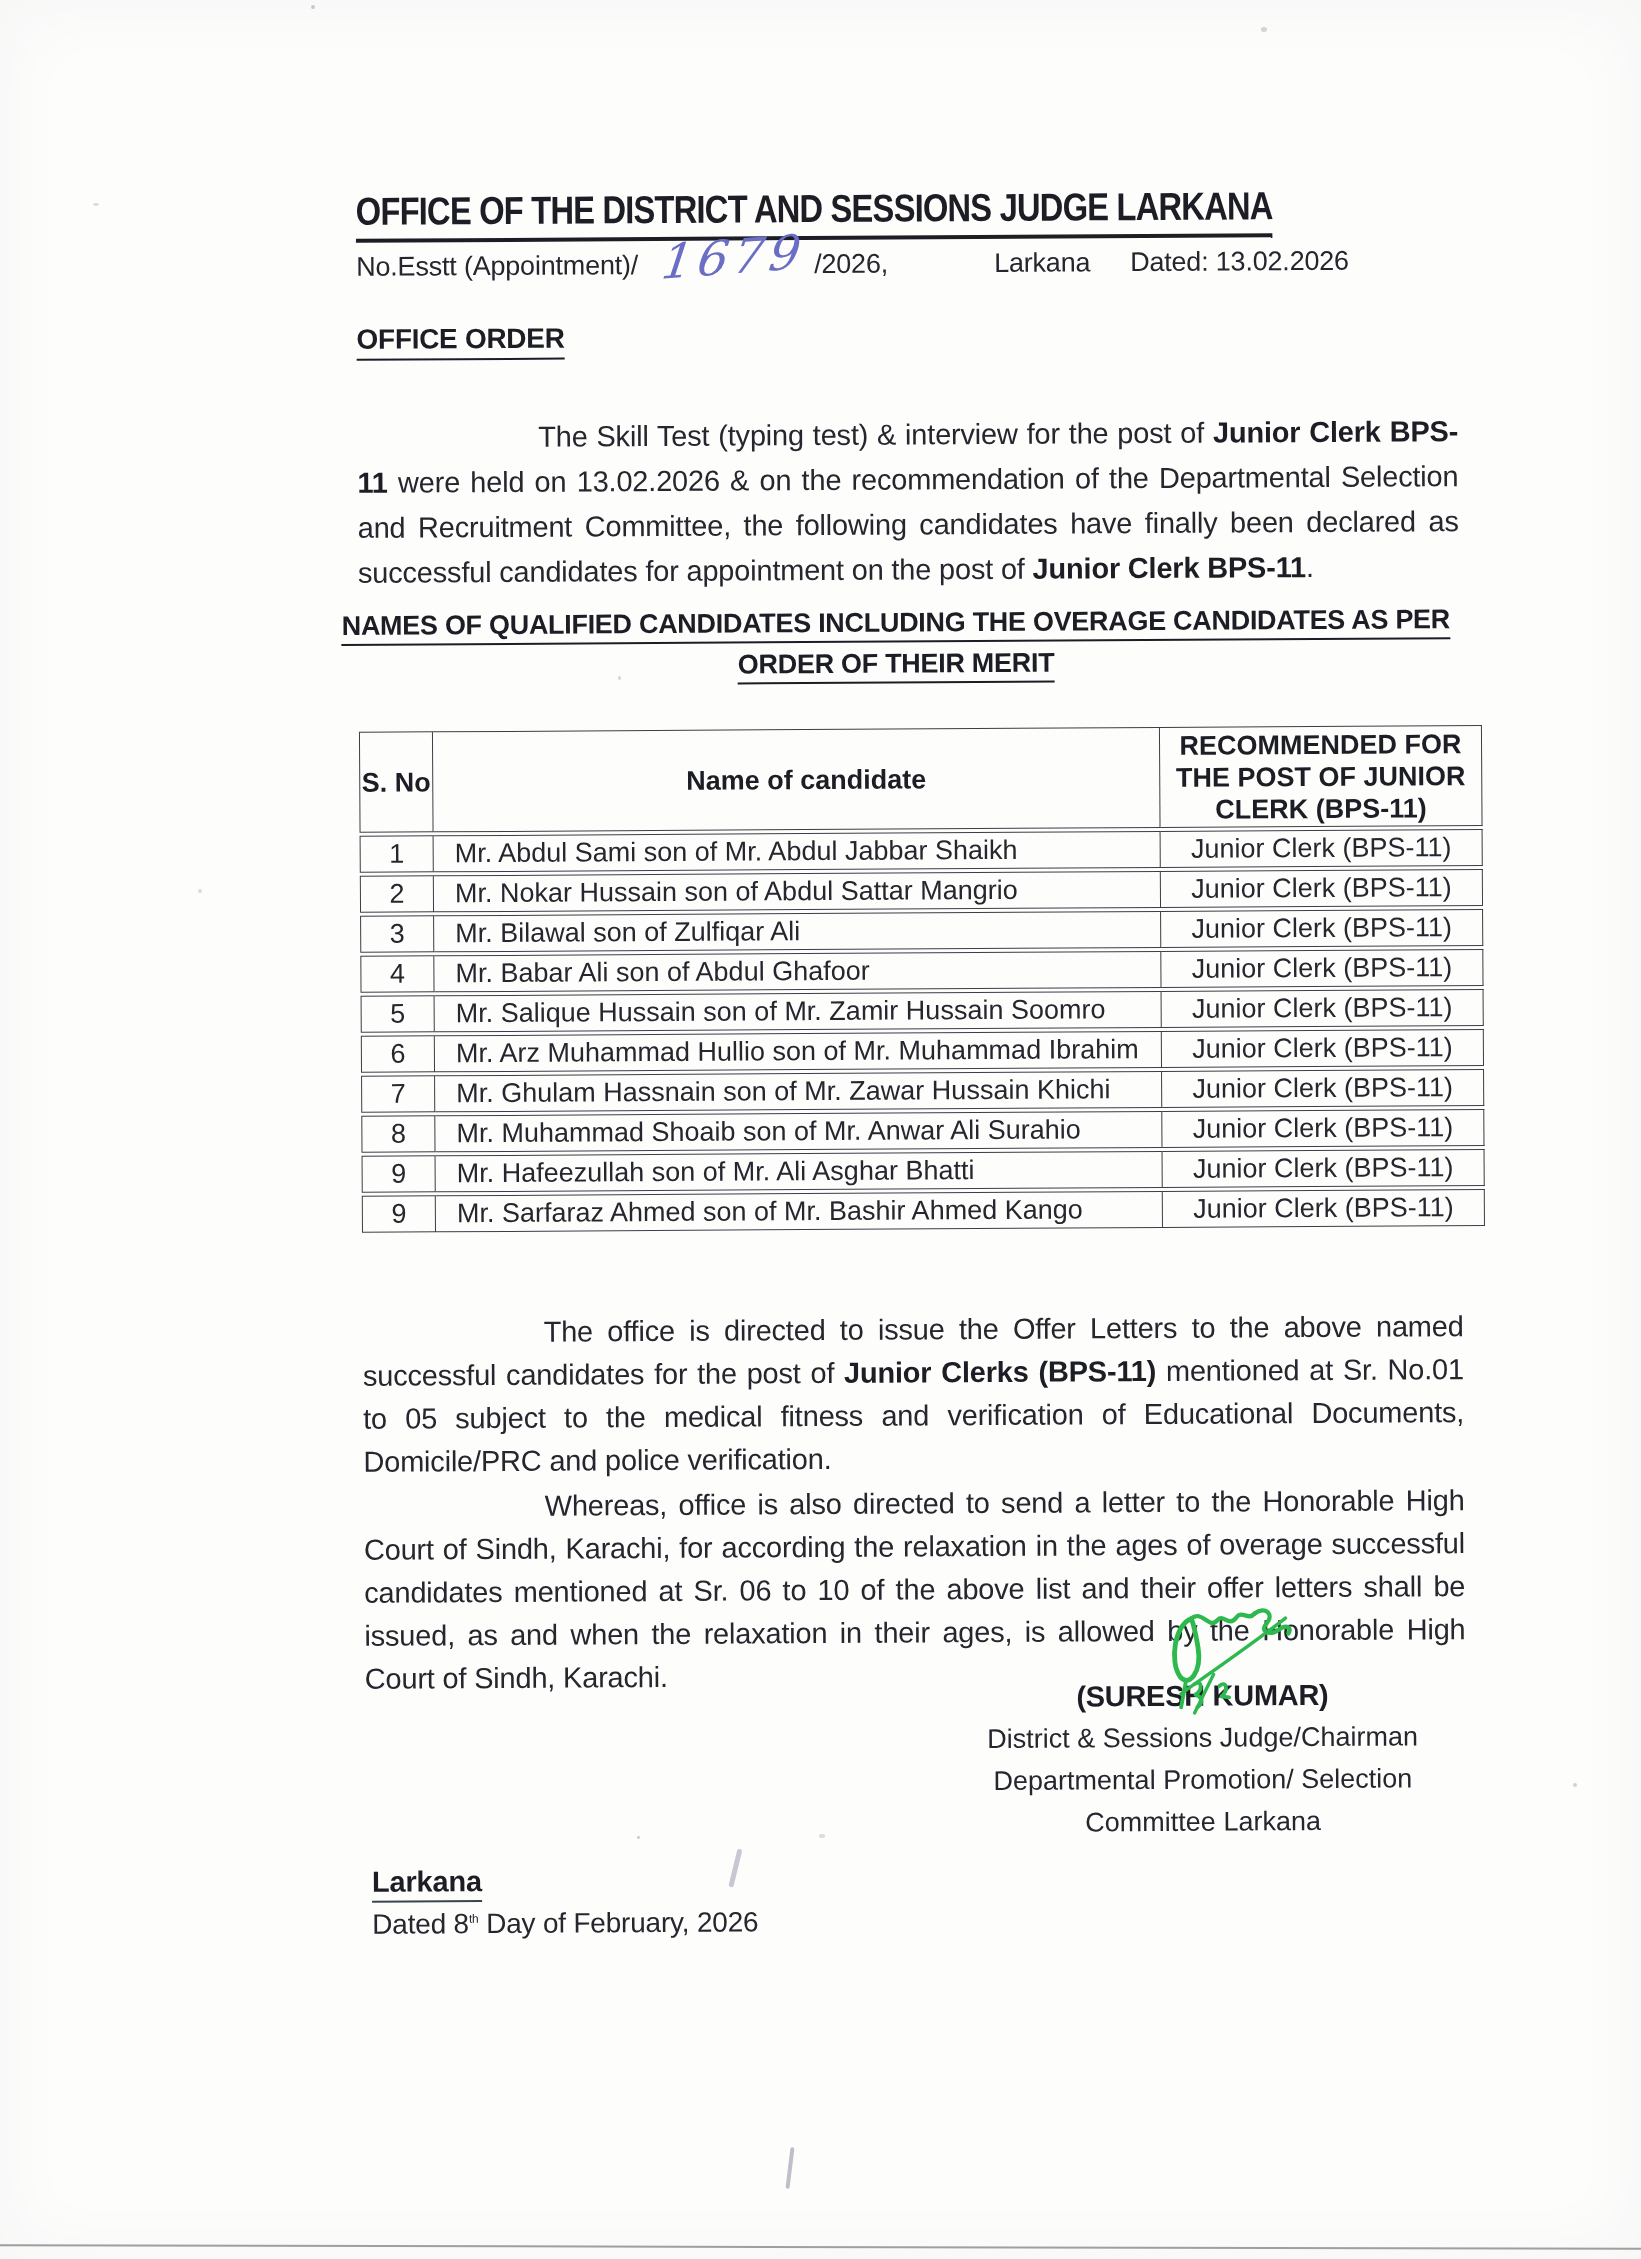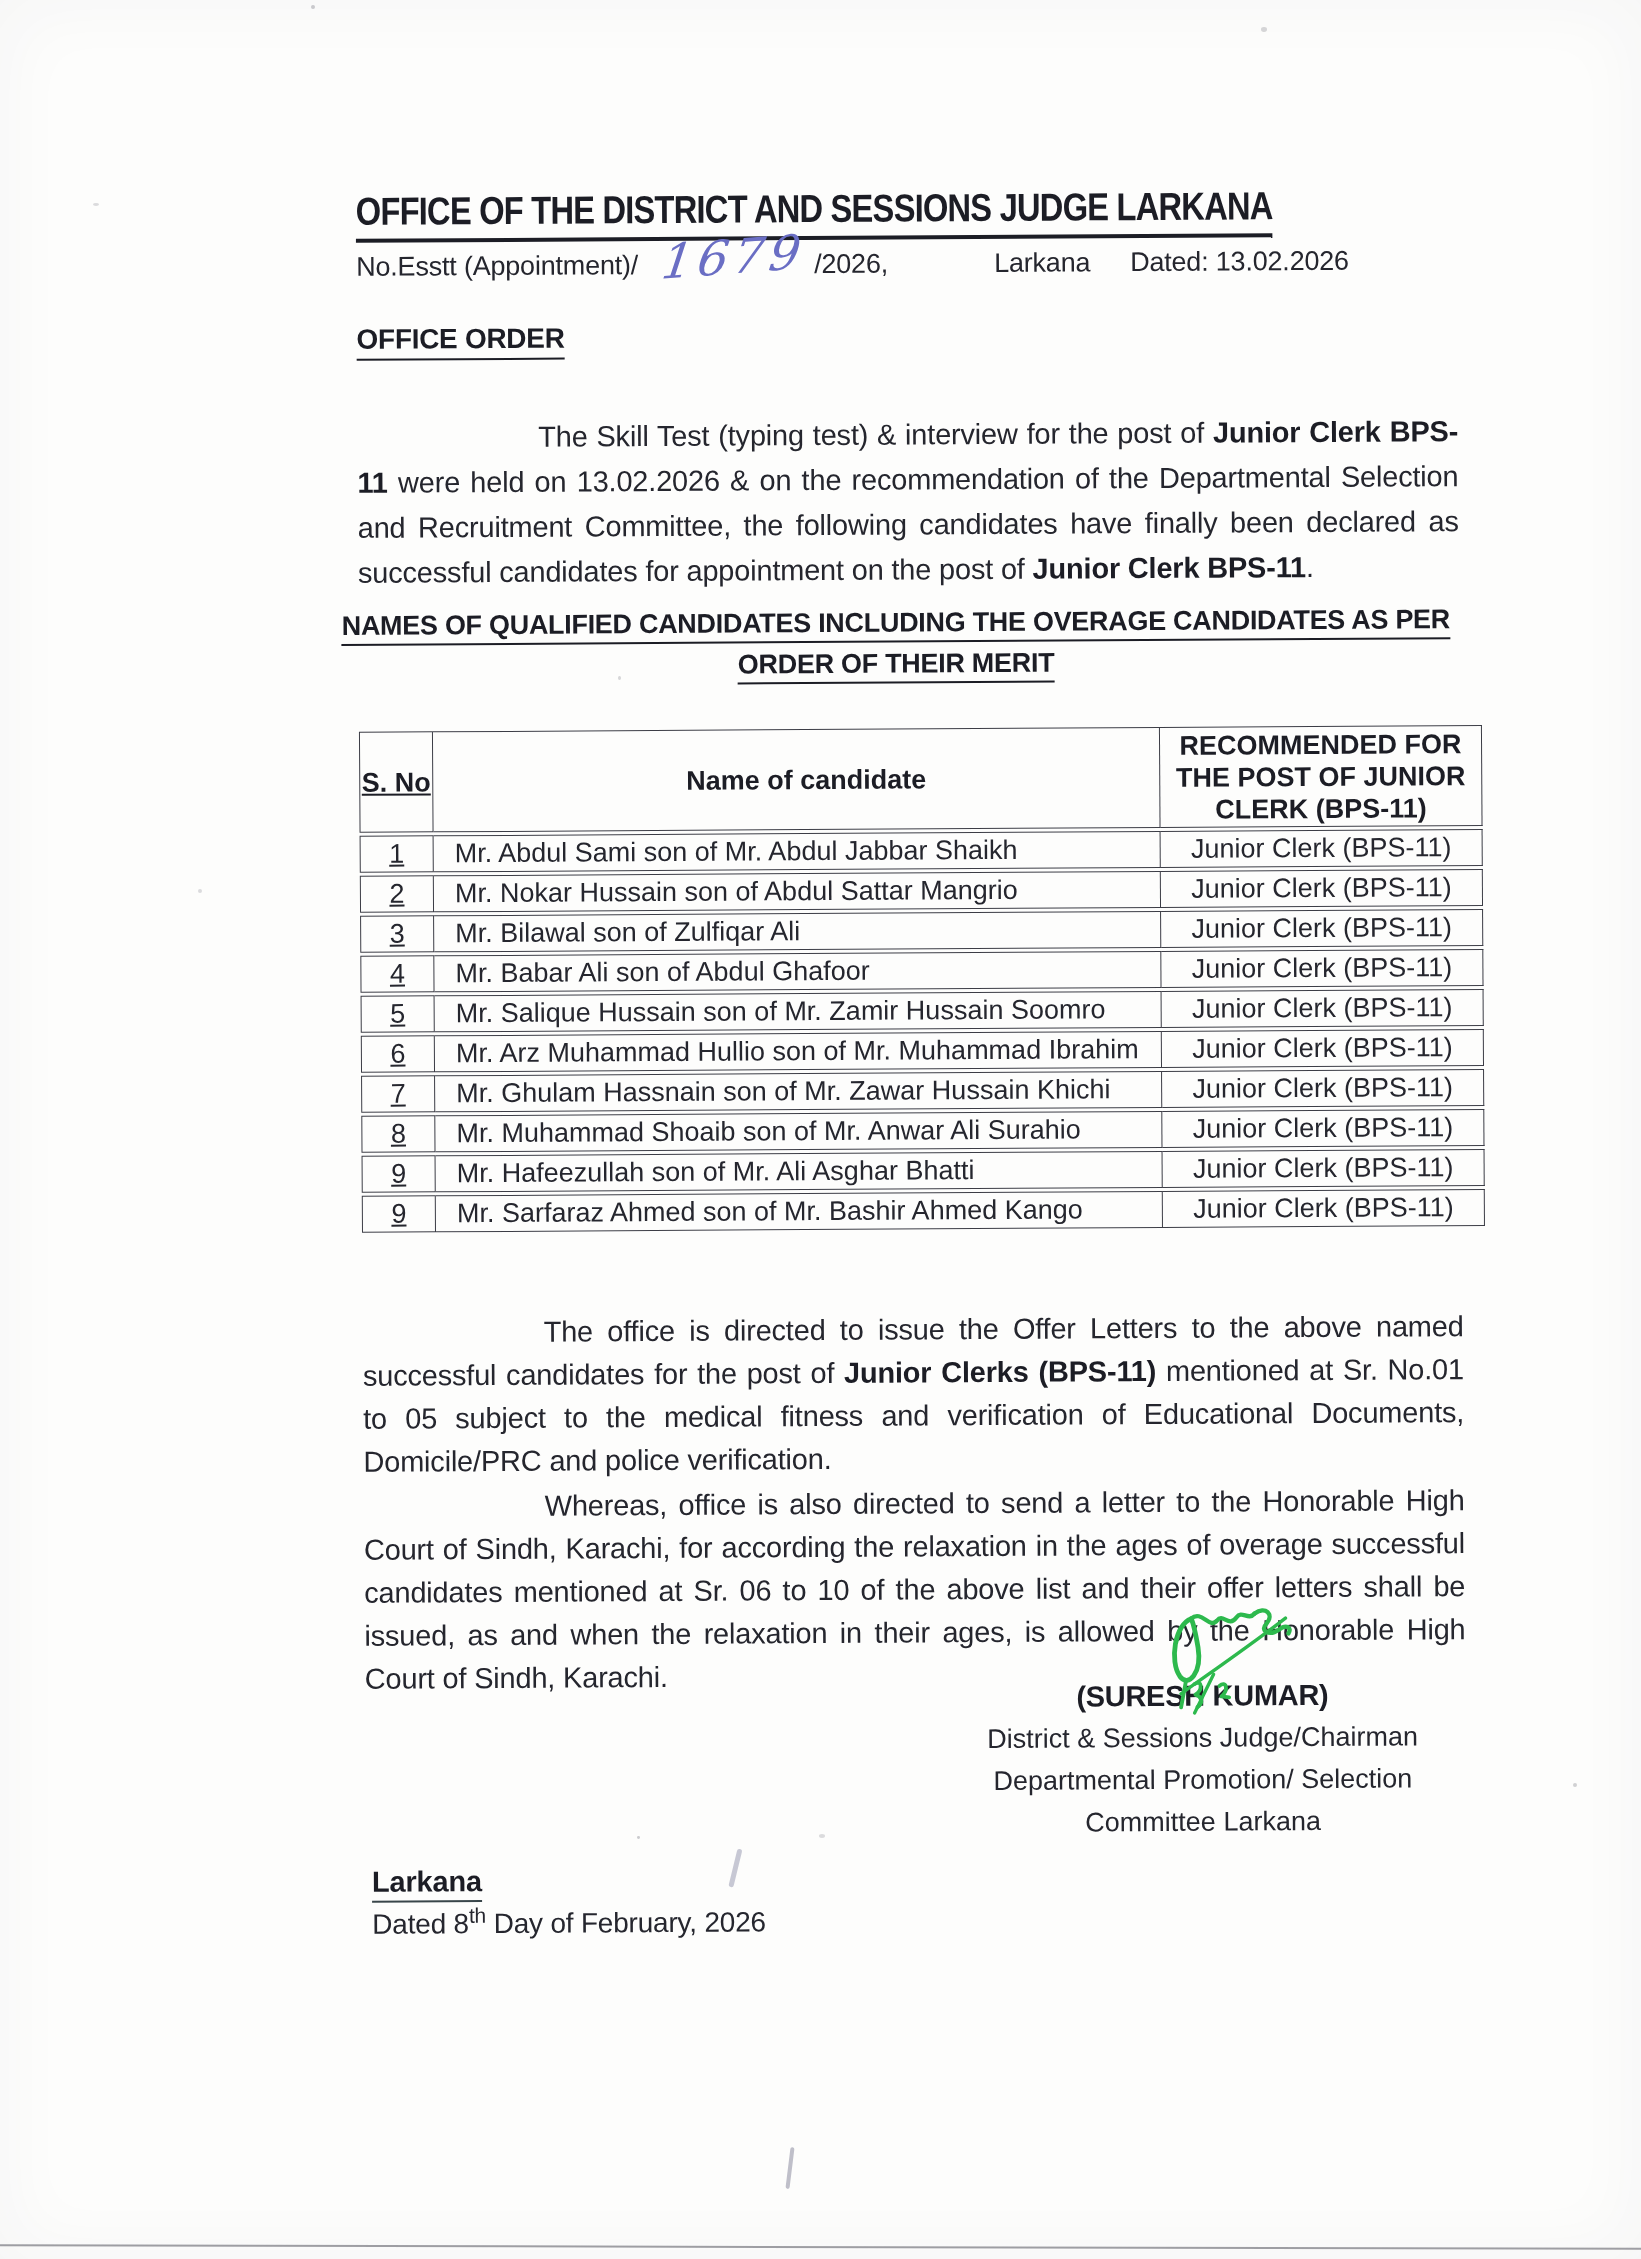--- a/index.html
+++ b/index.html
@@ -98,21 +98,21 @@
   }
   table.candidates th:first-child,table.candidates td:first-child{
     border-left:1.9px solid var(--line,#3c3d46);
   }
   table.candidates th{
     height:97px;font-weight:bold;text-align:center;vertical-align:middle;
     white-space:normal;line-height:32px;
     color:var(--ink-strong,#1c1d25);
   }
   table.candidates td{height:33px;vertical-align:middle;}
-  .col-no{width:70px;text-align:center;text-decoration:underline;}
+  .col-no{width:70px;text-align:center;}
   .col-name{width:704px;text-align:left;padding-left:21px;}
   .col-post{width:294px;text-align:center;}
   th.col-post{padding:0 13.5px;}
 
   
   .sig-block{
     left:908px;top:1677px;width:579px;
     text-align:center;font-size:27px;line-height:42px;
     color:var(--ink,#25262e);
   }
@@ -121,21 +121,21 @@
 
   
   .footer-place{
     left:366px;top:1863px;
     font-size:29px;font-weight:600;letter-spacing:-0.2px;
     border-bottom:2.9px solid #39464a;
     padding-bottom:1.9px;
     color:var(--ink-strong,#1c1d25);
   }
   .footer-date{left:366px;top:1906px;font-size:28px;letter-spacing:-0.2px;}
-  .footer-date sup{font-size:21px;vertical-align:super;line-height:0;}
+  .footer-date sup{font-size:12px;vertical-align:super;line-height:0;}
 
   
   .artifact{position:absolute;pointer-events:none;}
   .bottom-scan-line{left:0;top:2246px;width:1641px;height:1.9px;background:#87878d;transform:rotate(0.12deg);opacity:.8;}
   .scratch-v{left:788px;top:2147px;width:3.9px;height:42px;background:#a9a9b8;border-radius:2.9px;transform:rotate(7deg);opacity:.75;}
   .pen-slash{left:727px;top:1848px;width:4.8px;height:39px;background:#b9bac9;border-radius:2.9px;transform:rotate(14deg);opacity:.8;}
   .speck{background:#8e8e96;border-radius:50%;opacity:.45;}
   .sp1{left:311px;top:4.8px;width:3.9px;height:3.9px;}
   .sp2{left:1261px;top:27px;width:5.8px;height:4.8px;opacity:.35;}
   .sp3{left:198px;top:889px;width:3.9px;height:3.9px;opacity:.3;}

